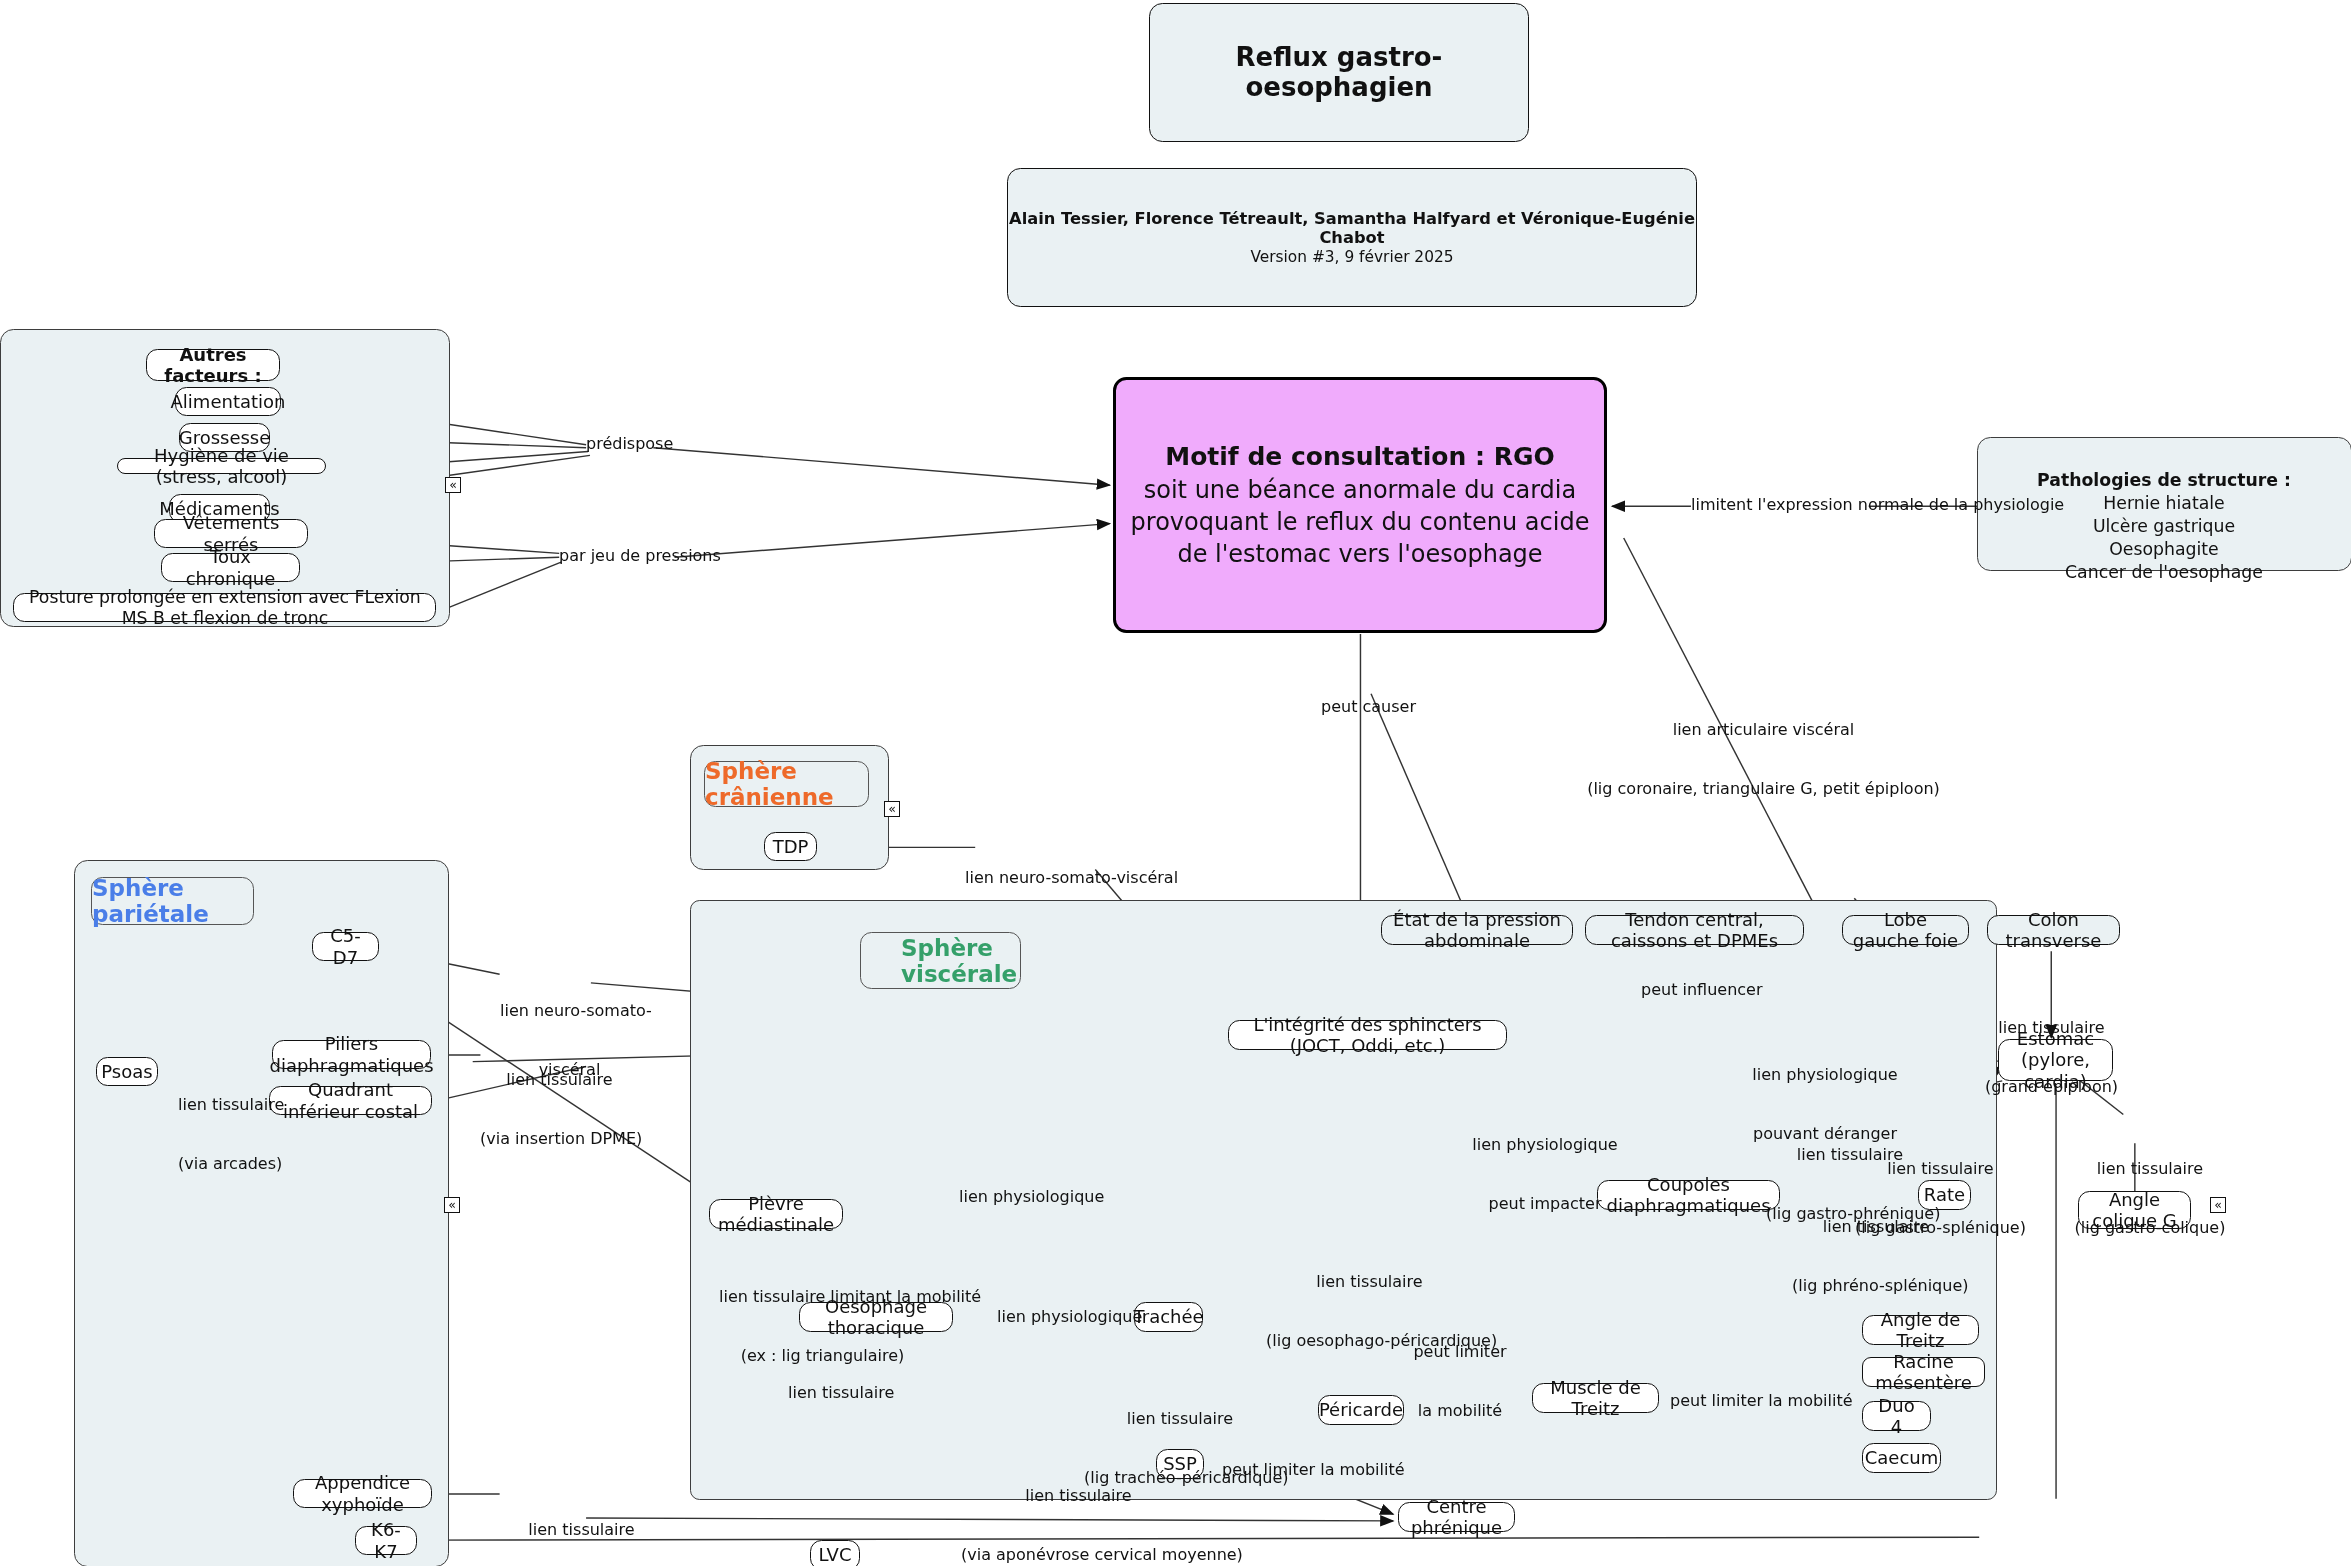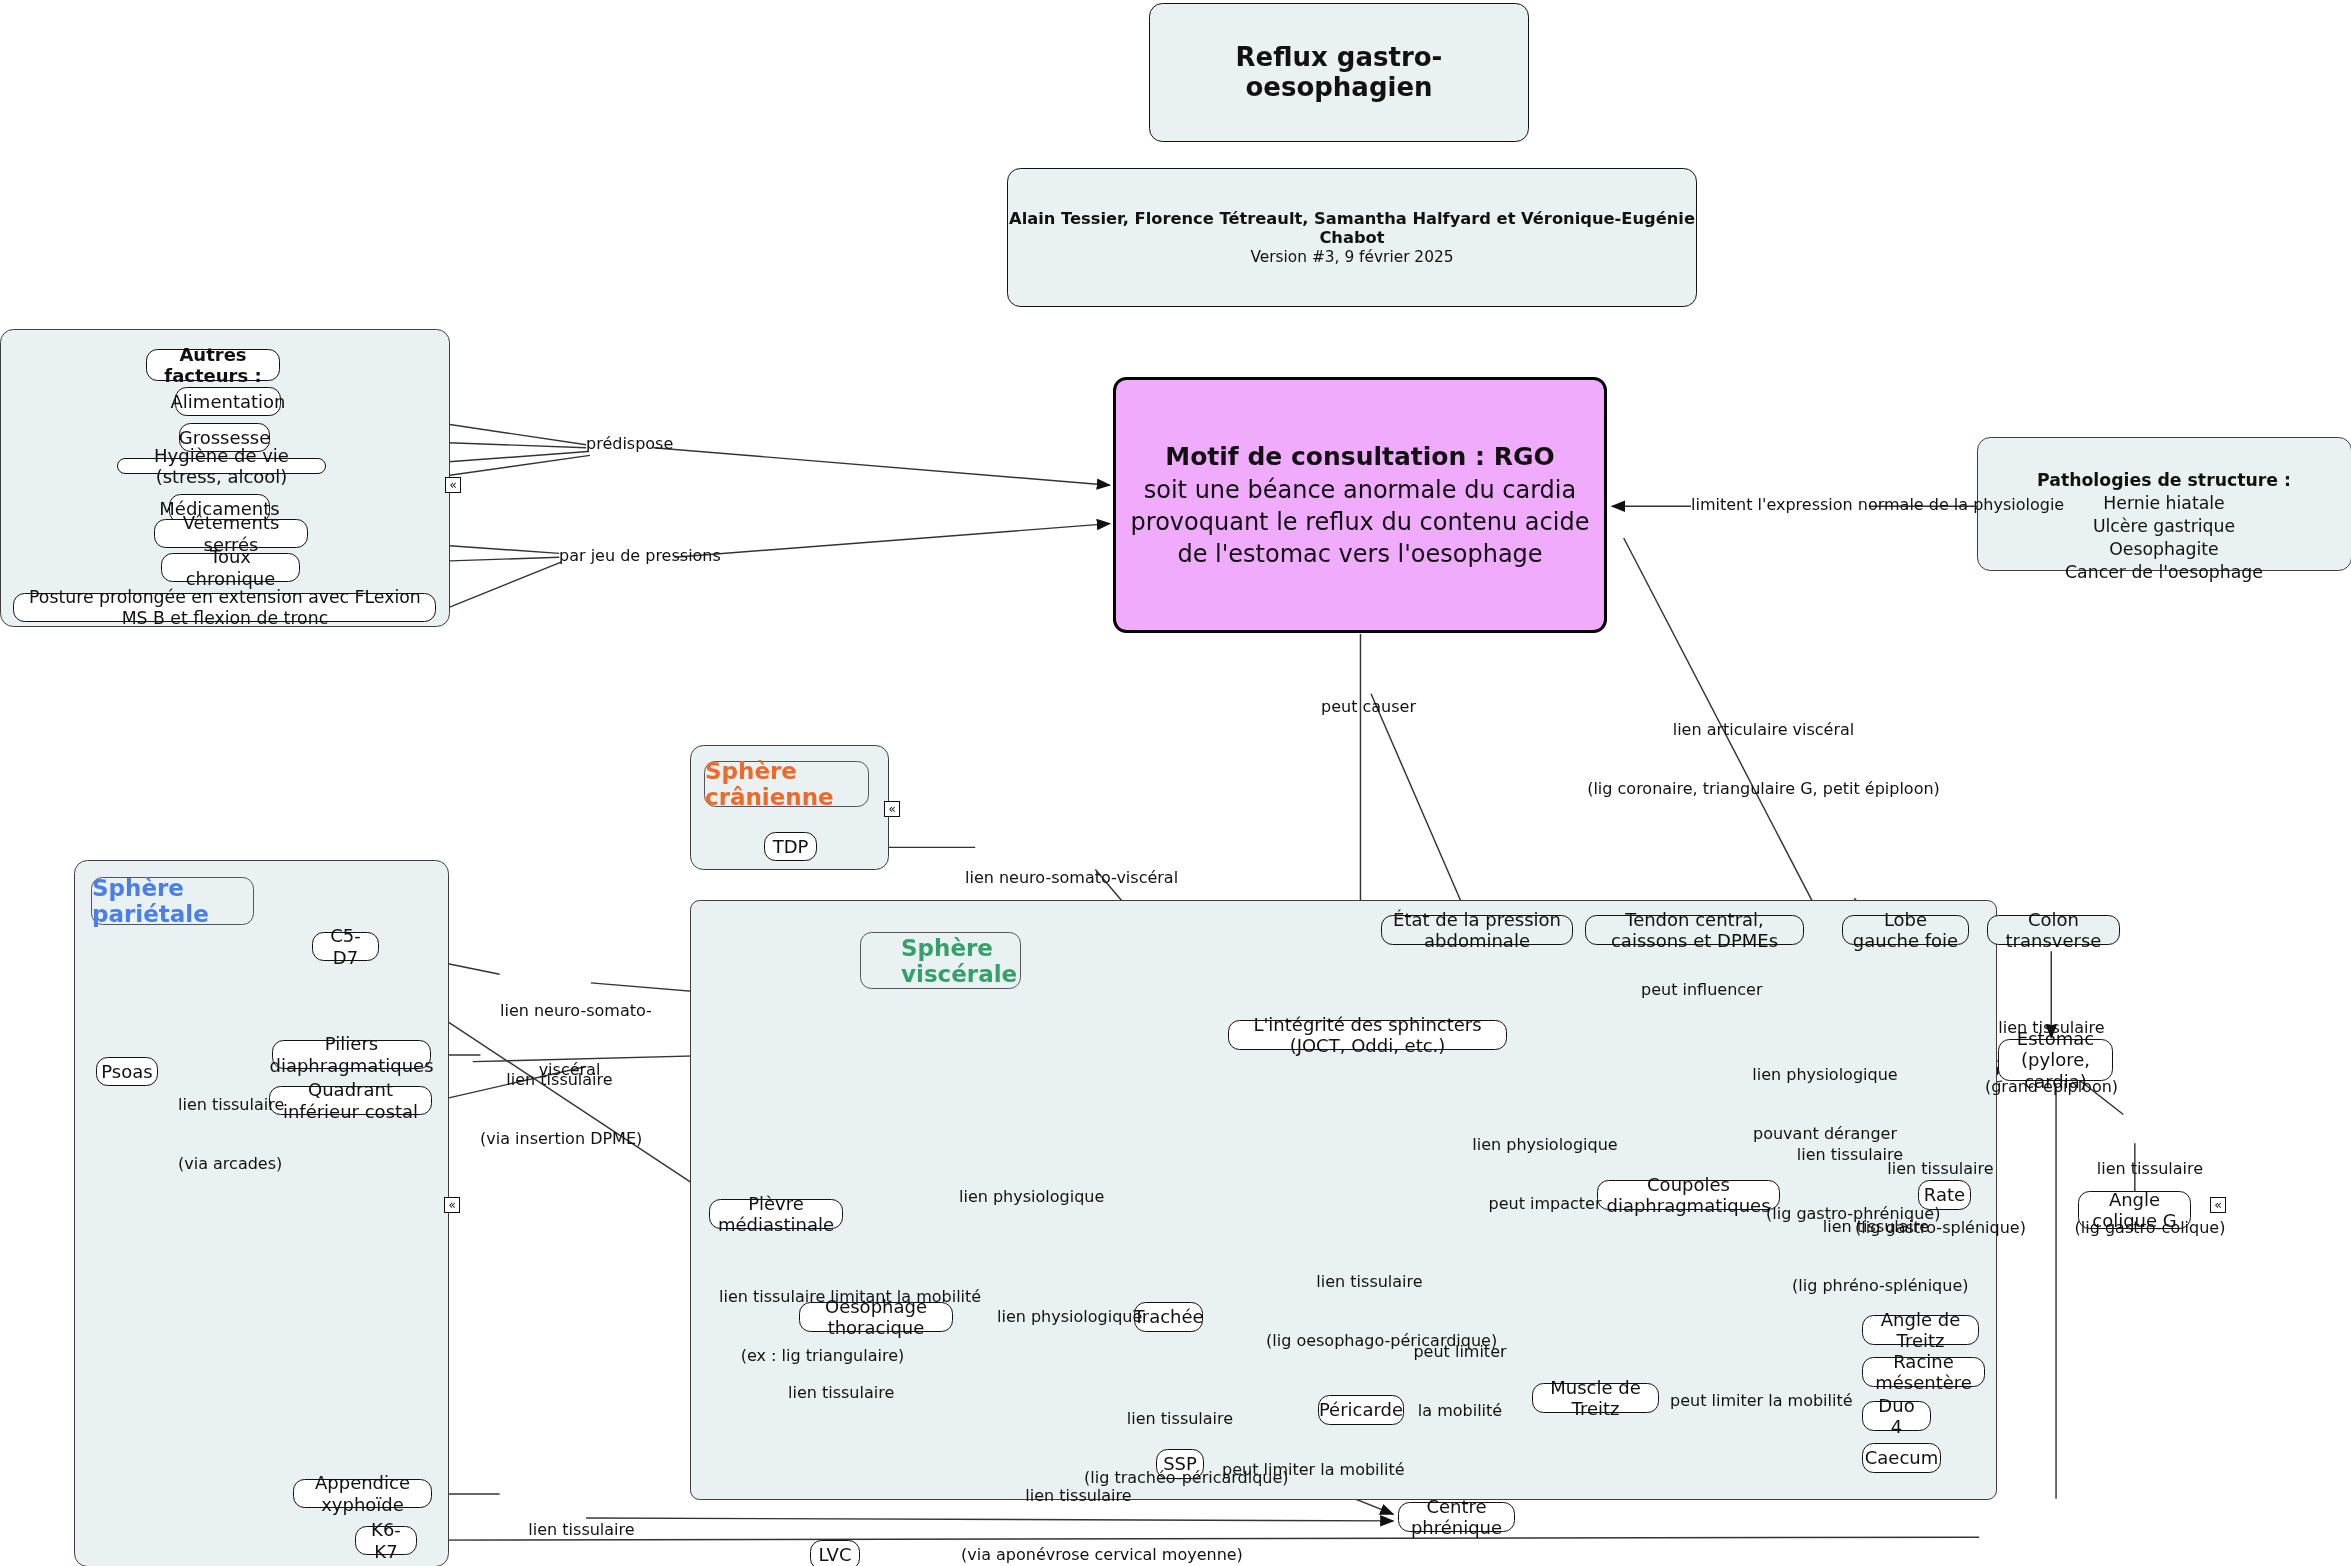--- a/index.html
+++ b/index.html
@@ -272,21 +272,21 @@
   <div class="node" style="left:1597px;top:1180px;width:183px;height:30px;">Coupoles diaphragmatiques</div>
   <div class="node" style="left:1918px;top:1180px;width:53px;height:30px;">Rate</div>
   <div class="node" style="left:2078px;top:1191px;width:113px;height:38px;">Angle colique G</div>
 
   <div class="node" style="left:709px;top:1199px;width:134px;height:30px;">Plèvre médiastinale</div>
   <div class="node" style="left:799px;top:1302px;width:154px;height:30px;">Oesophage thoracique</div>
   <div class="node" style="left:1134px;top:1302px;width:69px;height:30px;">Trachée</div>
   <div class="node" style="left:1318px;top:1383px;width:86px;height:30px;margin-top:12px;">Péricarde</div>
   <div class="node" style="left:1532px;top:1383px;width:127px;height:30px;">Muscle de Treitz</div>
   <div class="node" style="left:1862px;top:1315px;width:117px;height:30px;">Angle de Treitz</div>
-  <div class="node" style="left:1862px;top:1357px;width:123px;height:30px;">Racine mésentère</div>
+  <div class="node" style="left:1862px;top:1357px;width:123px;height:30px;border-radius:9px;">Racine mésentère</div>
   <div class="node" style="left:1862px;top:1401px;width:69px;height:30px;">Duo 4</div>
   <div class="node" style="left:1862px;top:1443px;width:79px;height:30px;">Caecum</div>
   <div class="node" style="left:810px;top:1540px;width:50px;height:30px;">LVC</div>
   <div class="node" style="left:1156px;top:1449px;width:48px;height:30px;">SSP</div>
   <div class="node" style="left:1398px;top:1502px;width:117px;height:30px;">Centre phrénique</div>
 
   <div class="elabel" style="left:1641px;top:980px;">peut influencer</div>
 
   <div class="elabel c" style="left:1748px;top:1025px;width:154px;">
     <div>lien physiologique</div>

